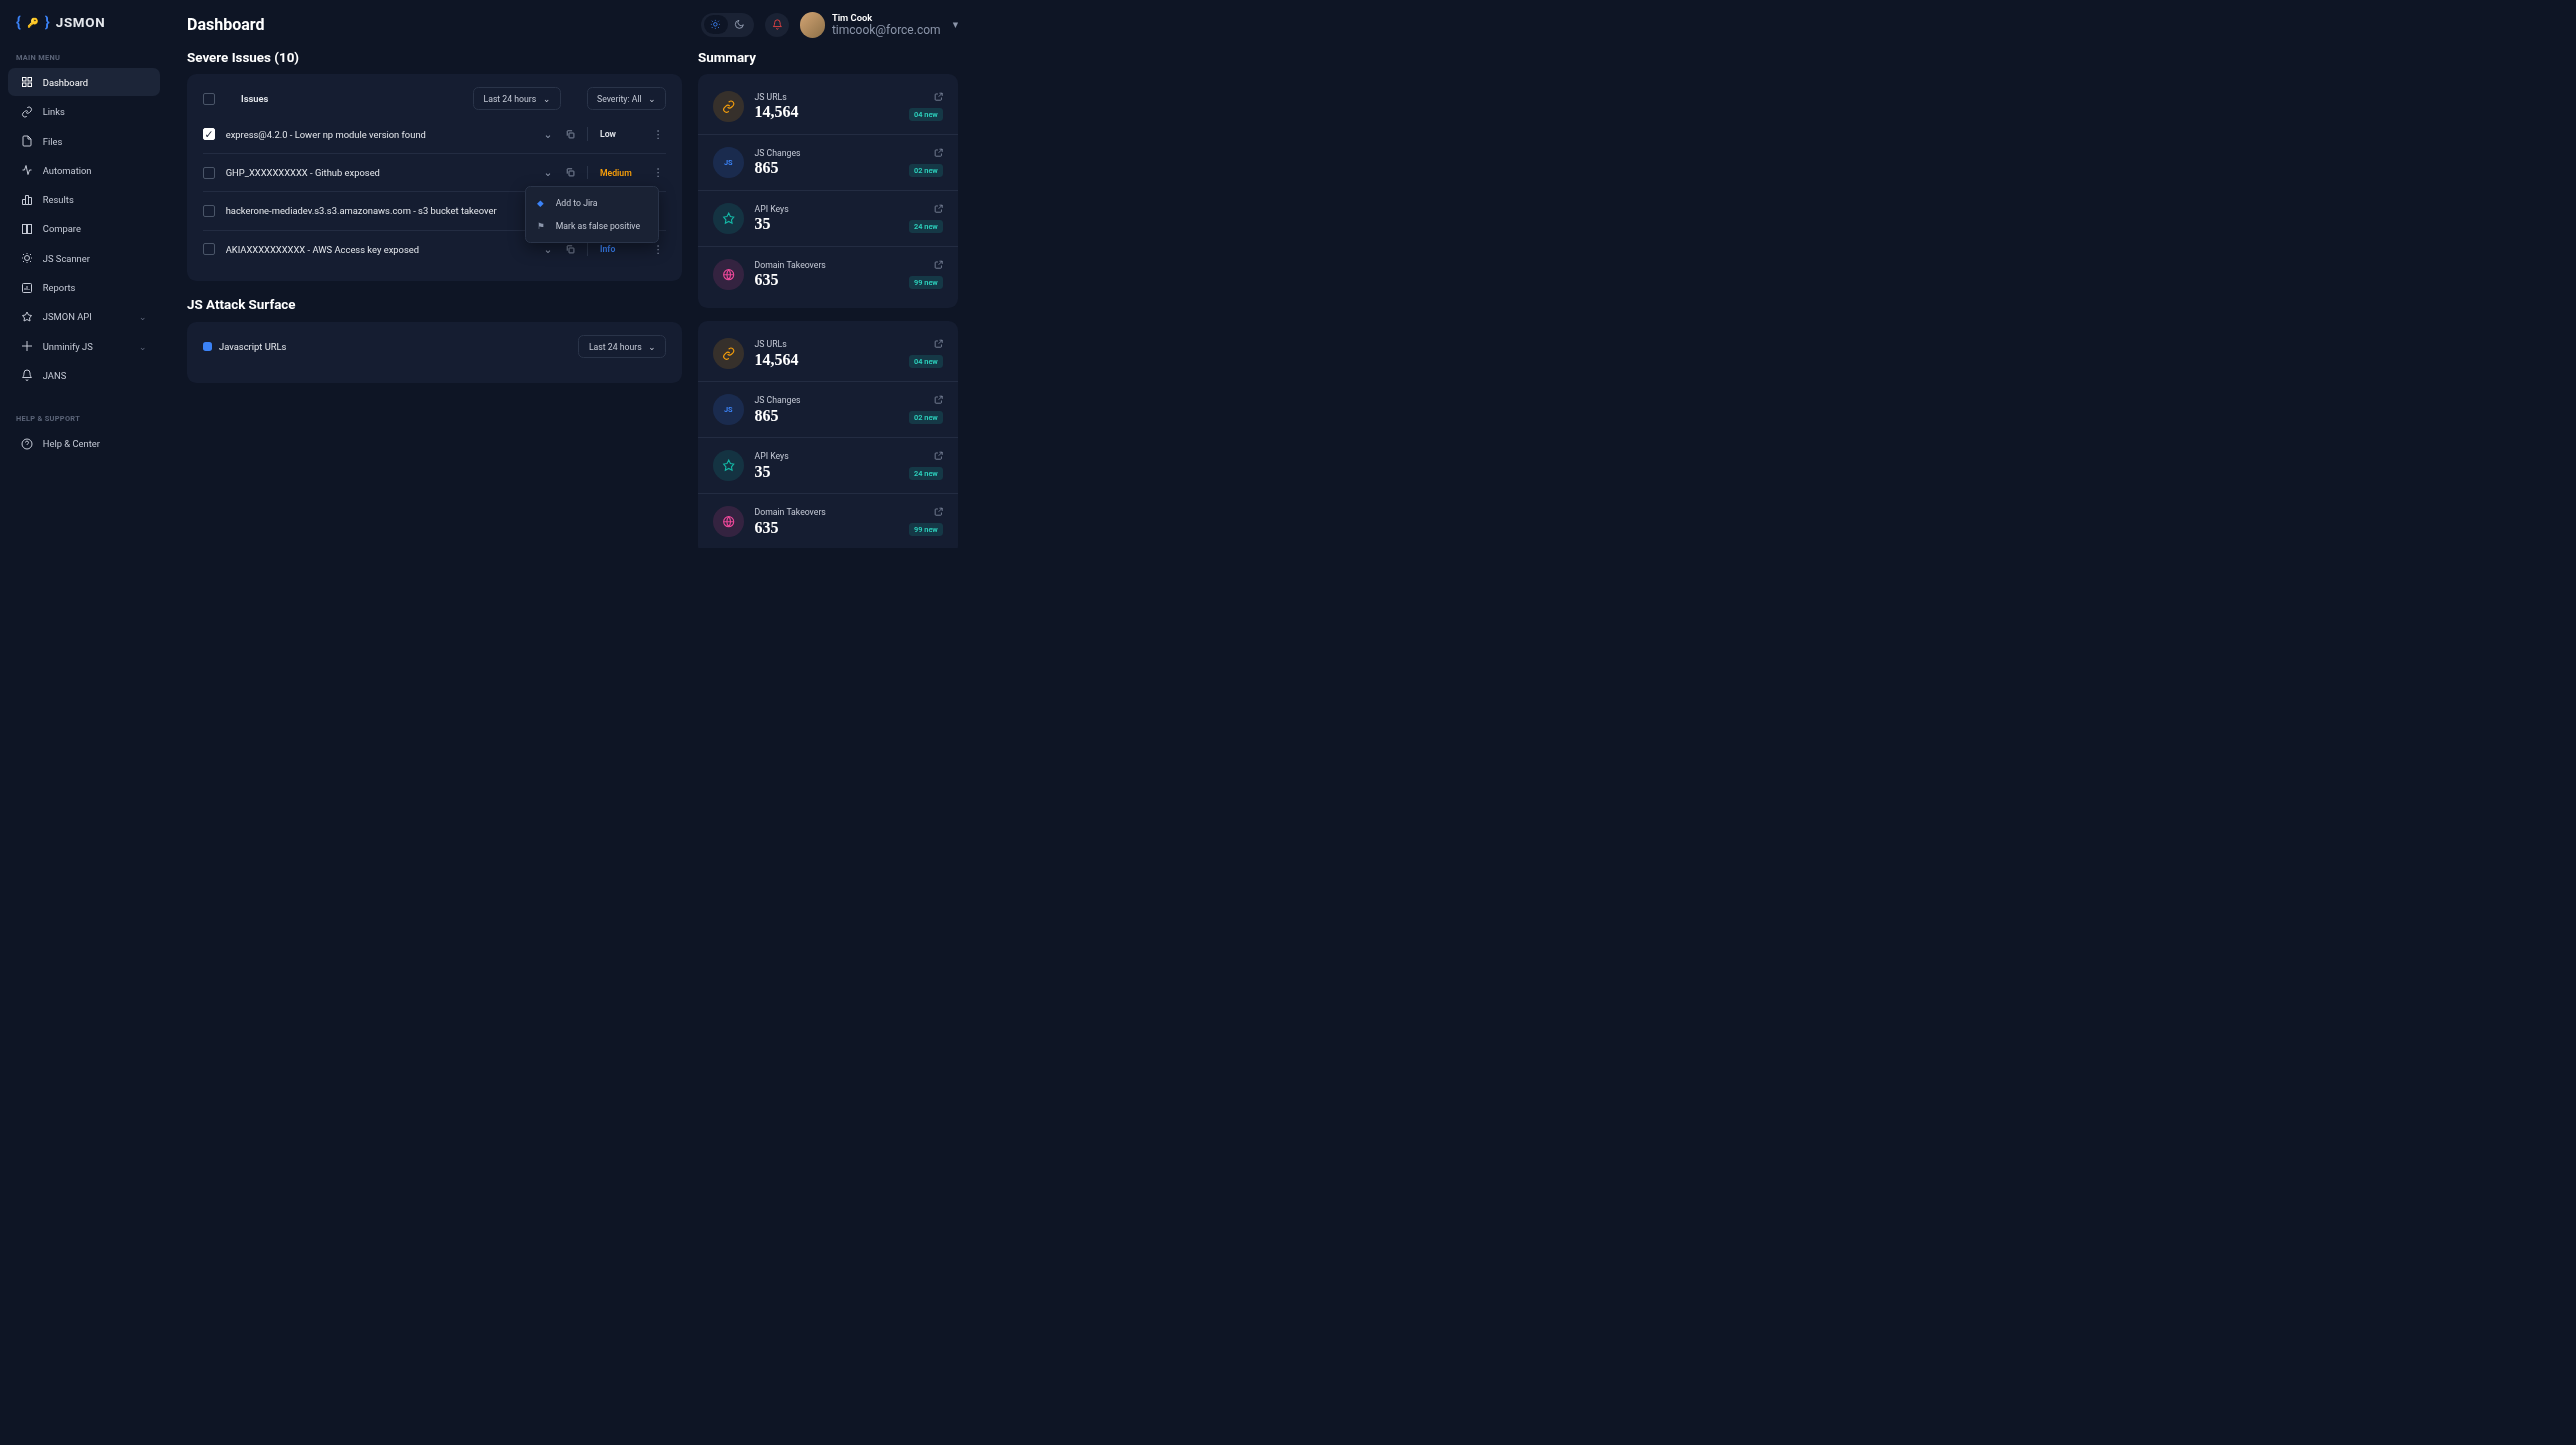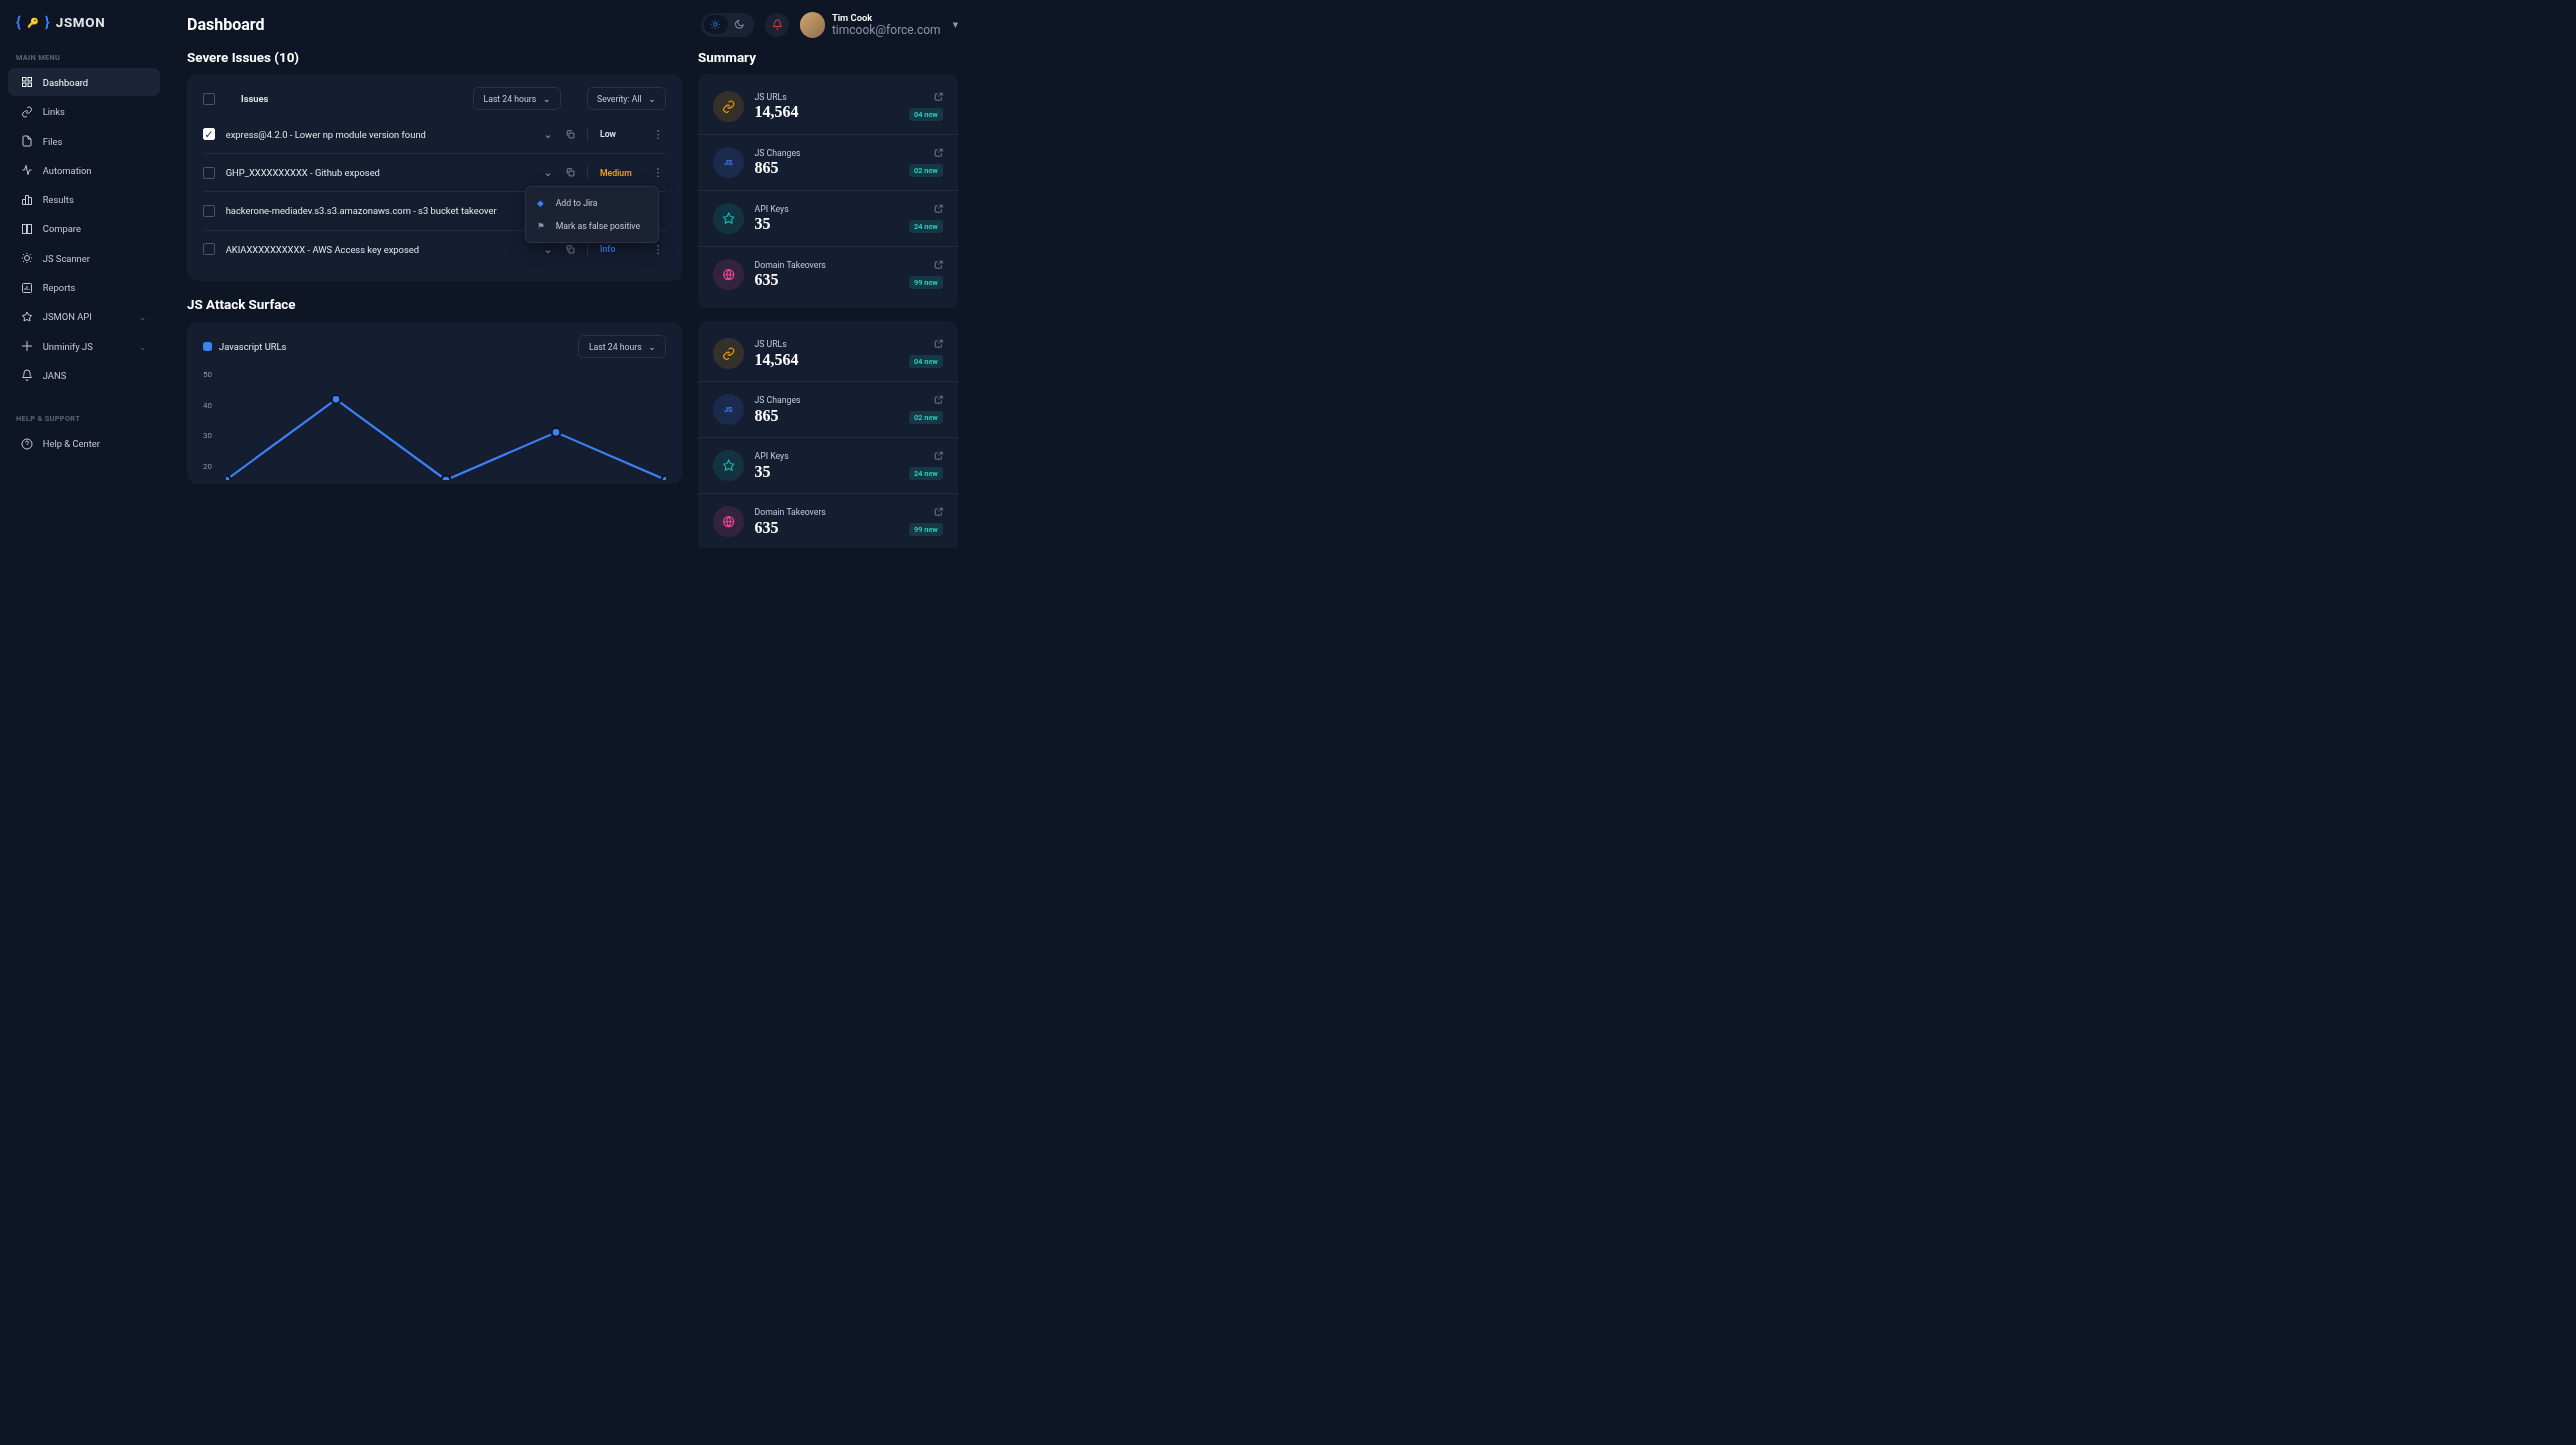--- a/index.html
+++ b/index.html
@@ -349,36 +349,20 @@
             <div class="chart-head">
               <div class="legend">
                 <div class="legend-dot"></div>
                 <span>Javascript URLs</span>
               </div>
               <div class="dropdown" style="margin-left:auto">
                 <span>Last 24 hours</span>
                 <span>⌄</span>
               </div>
             </div>
-            <div class="chart-area">
-              <div class="y-axis" id="y-axis">
-                  <div>50</div>
-                  <div>40</div>
-                  <div>30</div>
-                  <div>20</div>
-                </div>
-              <svg class="chart-svg" id="chart-svg" viewBox="0 0 600 150" preserveAspectRatio="none">
-                  <path d="M0,150 L150,40.000000000000014 L300,150 L450,85 L600,150" stroke="#3b82f6" stroke-width="3" fill="none"></path>
-                  <circle cx="0" cy="150" r="6" fill="#3b82f6" stroke="#0e1525" stroke-width="3"></circle>
-                  <circle cx="150" cy="40.000000000000014" r="6" fill="#3b82f6" stroke="#0e1525" stroke-width="3"></circle>
-                  <circle cx="300" cy="150" r="6" fill="#3b82f6" stroke="#0e1525" stroke-width="3"></circle>
-                  <circle cx="450" cy="85" r="6" fill="#3b82f6" stroke="#0e1525" stroke-width="3"></circle>
-                  <circle cx="600" cy="150" r="6" fill="#3b82f6" stroke="#0e1525" stroke-width="3"></circle>
-                </svg>
-            </div>
           </div>
         </div>
       </div>
 
       <div class="right">
         <div class="section-title">Summary</div>
         <div id="summary-body">
             <div class="summary-group">
               <div class="sum-row">
       <div class="sum-icon ic-link">

